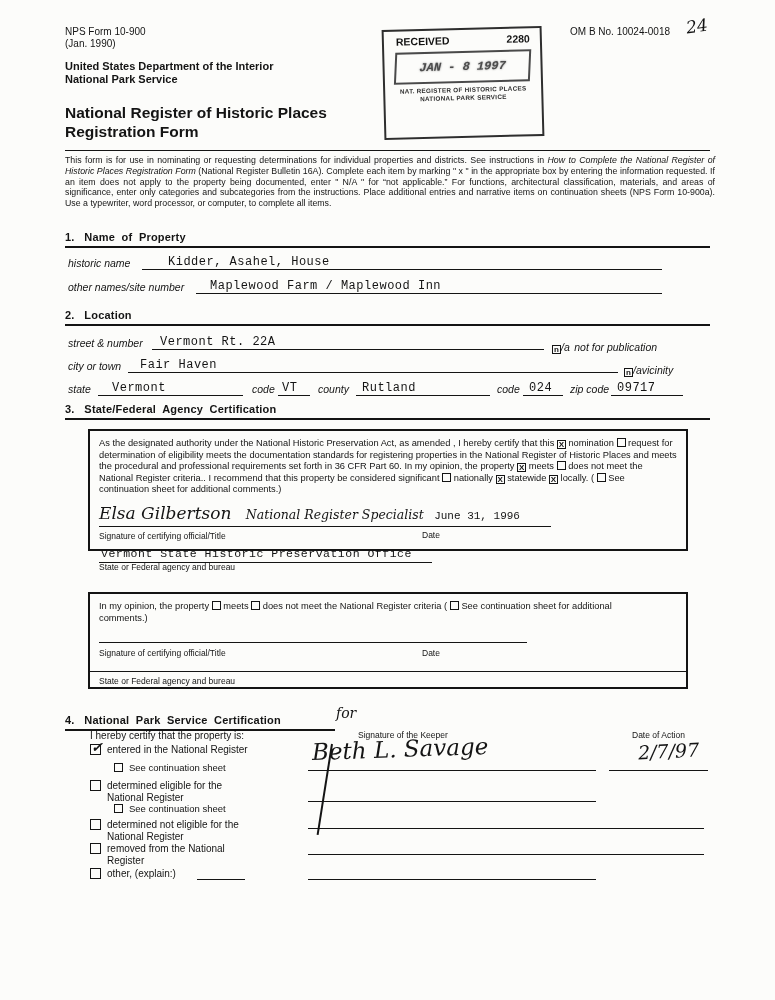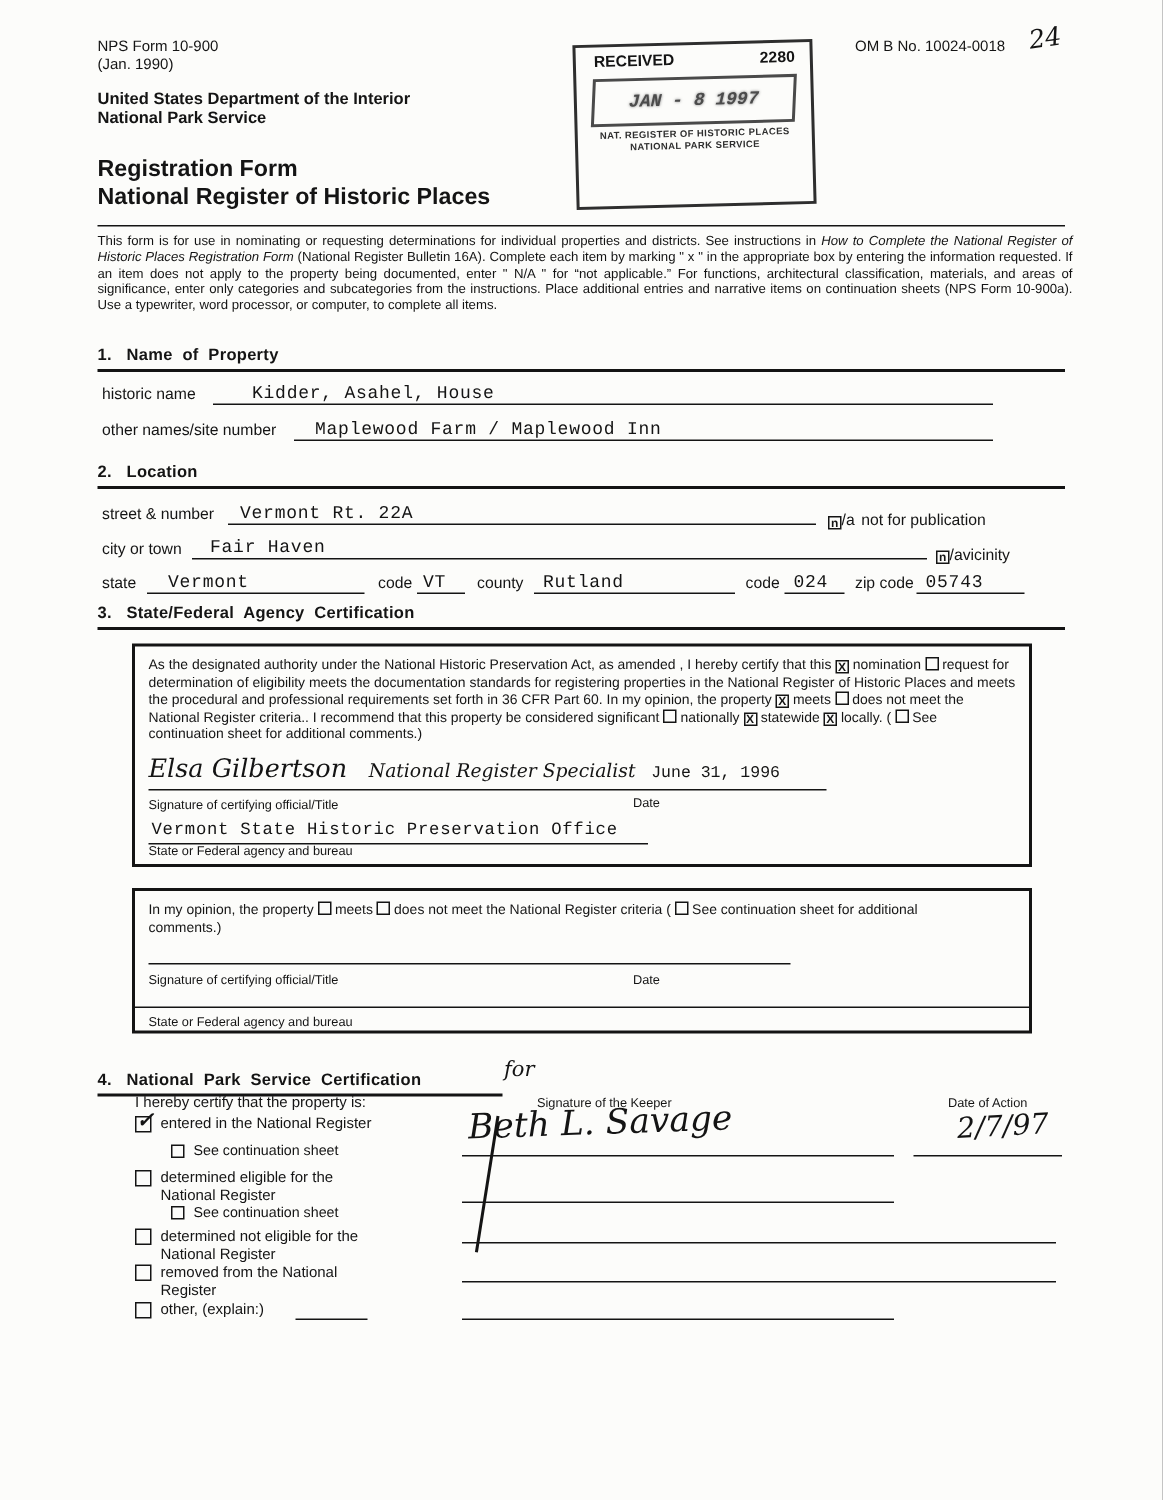--- a/index.html
+++ b/index.html
@@ -4,21 +4,21 @@
 <style>
   * { margin:0; padding:0; box-sizing:border-box; }
   html,body { background:#9a9a9a; }
   .page { position:relative; width:775px; height:1000px; margin:0 auto; background:#fcfcfa;
           color:#141414; font-family:"Liberation Sans", sans-serif; overflow:hidden; }
   .abs { position:absolute; }
   .f10 { font-size:10px; line-height:12px; }
   .bold { font-weight:bold; }
   .mono { font-family:"Liberation Mono","DejaVu Sans Mono",monospace; }
   .script { font-family:"DejaVu Serif", serif; font-style:italic; }
-  .label { font-size:10.5px; white-space:nowrap; }
+  .label { font-size:10.5px; white-space:nowrap;font-style:italic; }
   .smlabel { font-size:8.5px; white-space:nowrap;text-align:right; }
   .field { position:absolute; border-bottom:1.5px solid #141414; height:15px;
            font-family:"Liberation Mono","DejaVu Sans Mono",monospace; font-size:12px;
            line-height:14px; letter-spacing:.5px; white-space:nowrap; }
   .hline { position:absolute; border-top:1.5px solid #141414; height:0; }
   .sechead { position:absolute; font-weight:bold; font-size:11px; letter-spacing:.2px;
              border-bottom:2px solid #141414; padding-bottom:3px; white-space:pre; }
   .cb { display:inline-block; width:9px; height:9px; border:1.2px solid #141414;
         font-family:"Liberation Sans",sans-serif; font-weight:bold; font-size:8px;
         line-height:8px; text-align:center; vertical-align:-1px; }
@@ -66,22 +66,22 @@
 
   <div class="abs f10" style="left:570px;top:26px">OM B No. 10024-0018</div>
   <div class="abs script" style="left:686px;top:16px;font-size:17px;transform:rotate(-8deg)">24</div>
 
   <div class="abs bold" style="left:65px;top:60px;font-size:11px;line-height:13px">
     <div>United  States  Department  of  the  Interior</div>
     <div>National  Park  Service</div>
   </div>
 
   <div class="abs bold" style="left:65px;top:103px;font-size:15.5px;line-height:19px">
+    <div>National  Register  of  Historic  Places</div>
     <div>Registration  Form</div>
-    <div>National  Register  of  Historic  Places</div>
   </div>
 
   <div class="hline" style="left:65px;top:150px;width:645px;border-top-width:1px"></div>
 
   <p class="abs intro" style="left:65px;top:155px;width:650px">
     <span>This form is for use in nominating or requesting determinations for individual properties and districts. See instructions in </span><i>How to  Complete the National Register of  Historic Places Registration Form</i><span>  (National Register Bulletin 16A). Complete each item by  marking " x " in the appropriate box by  entering the information requested. If an item does not apply to the property being  documented, enter " N/A " for “not applicable.” For functions,  architectural classification, materials, and areas of significance, enter only categories and subcategories from the instructions. Place additional entries and narrative items on continuation sheets (NPS Form 10-900a). Use a typewriter, word processor, or computer, to complete all items.</span>
   </p>
 
   <div class="sechead" style="left:65px;top:231px;width:645px">1.   Name  of  Property</div>
 
@@ -108,25 +108,25 @@
 
   <div class="abs label" style="left:68px;top:383px">state</div>
   <div class="field" style="left:98px;top:381px;width:145px;padding-left:14px">Vermont</div>
   <div class="abs label" style="left:252px;top:383px">code</div>
   <div class="field" style="left:278px;top:381px;width:32px;padding-left:4px">VT</div>
   <div class="abs label" style="left:318px;top:383px">county</div>
   <div class="field" style="left:356px;top:381px;width:134px;padding-left:6px">Rutland</div>
   <div class="abs label" style="left:497px;top:383px">code</div>
   <div class="field" style="left:523px;top:381px;width:40px;padding-left:6px">024</div>
   <div class="abs label" style="left:570px;top:383px">zip code</div>
-  <div class="field" style="left:611px;top:381px;width:72px;padding-left:6px">05743</div>
+  <div class="field" style="left:611px;top:381px;width:72px;padding-left:6px">09717</div>
 
   <div class="sechead" style="left:65px;top:403px;width:645px">3.   State/Federal  Agency  Certification</div>
 
-  <div class="abs box" style="left:88px;top:429px;width:600px;height:149px">
+  <div class="abs box" style="left:88px;top:429px;width:600px;height:122px">
     <p class="boxtext">
       <span>As the designated authority under the National Historic Preservation Act, as amended ,  I hereby certify that this </span><span class="cb">X</span><span>  nomination </span><span class="cb"></span><span>  request for determination of eligibility  meets the documentation standards for registering properties in the  National Register of Historic Places and meets the procedural and professional requirements set forth in 36 CFR Part 60.  In my opinion, the property </span><span class="cb">X</span><span>  meets </span><span class="cb"></span><span>  does not meet the National Register criteria..   I recommend that this property be considered significant </span><span class="cb"></span><span>  nationally </span><span class="cb">X</span><span>  statewide </span><span class="cb">X</span><span>  locally.   ( </span><span class="cb"></span><span> See continuation sheet for additional comments.)</span>
     </p>
     <div class="abs" style="left:9px;top:72px;width:452px;height:24px;border-bottom:1.2px solid #141414;white-space:nowrap">
       <span class="script" style="font-size:17px">Elsa Gilbertson</span>
       <span class="script" style="font-size:12.5px;margin-left:10px">National Register Specialist</span>
       <span class="mono" style="font-size:11px;margin-left:6px">June 31, 1996</span>
     </div>
     <div class="abs smlabel" style="left:9px;top:100px">Signature of certifying official/Title</div>
     <div class="abs smlabel" style="left:332px;top:99px">Date</div>

